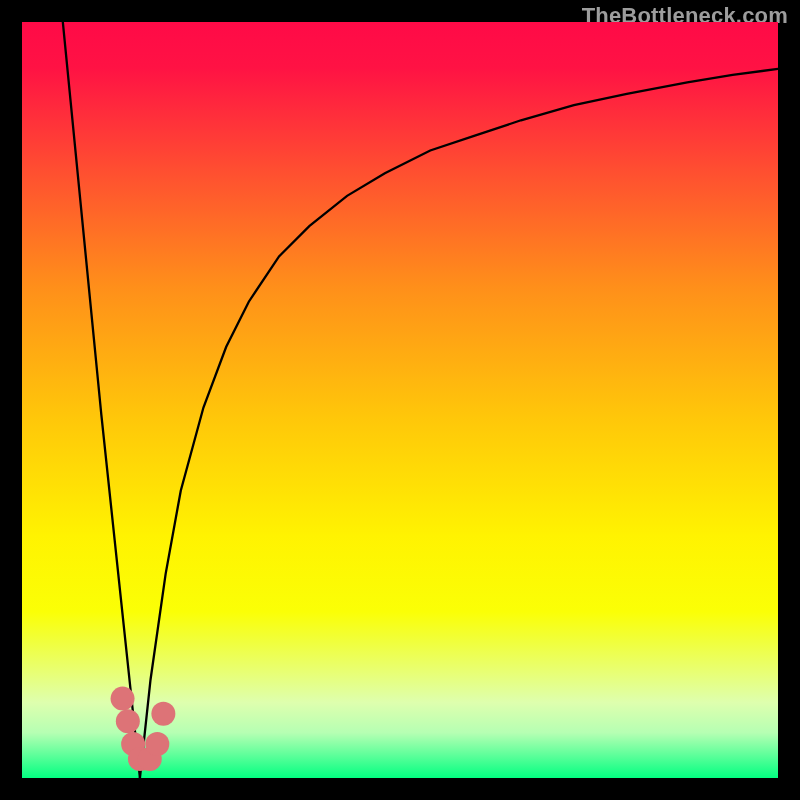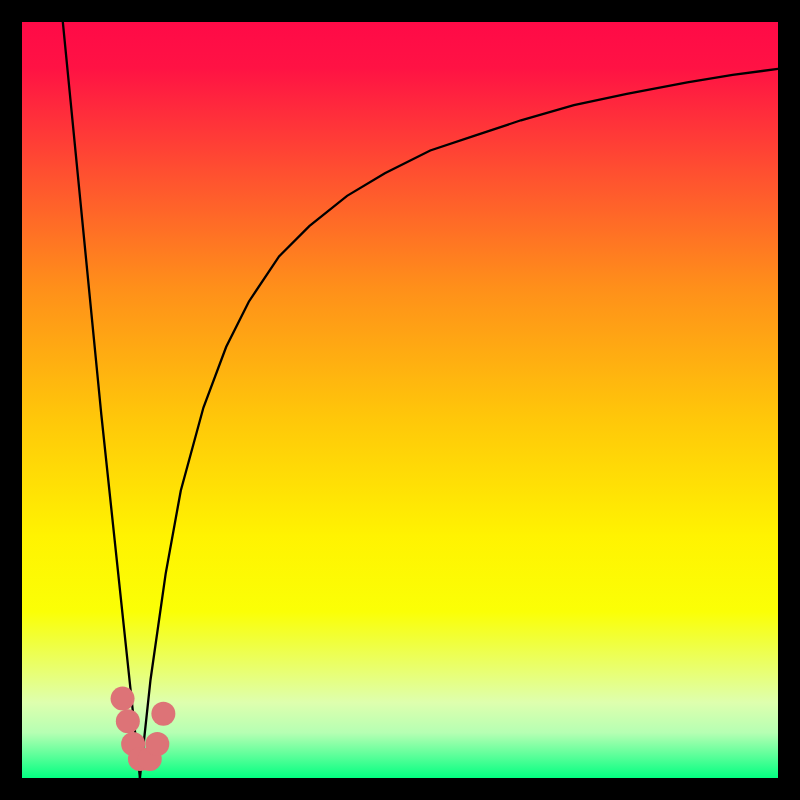--- a/index.html
+++ b/index.html
@@ -34,20 +34,21 @@
     top: 22px;
     width: 756px;
     height: 756px;
     display: block;
   }
 </style>
 </head>
 <body>
 
 <div class="frame">
+  <div class="watermark">TheBottleneck.com</div>
   <svg class="plot" viewBox="0 0 756 756">
     <defs>
       <linearGradient id="bg-grad" x1="0" y1="0" x2="0" y2="1">
           <stop offset="0.00%" stop-color="#ff0a47"></stop>
           <stop offset="6.00%" stop-color="#ff1244"></stop>
           <stop offset="20.00%" stop-color="#ff5030"></stop>
           <stop offset="35.00%" stop-color="#ff8f1a"></stop>
           <stop offset="52.00%" stop-color="#ffc60a"></stop>
           <stop offset="68.00%" stop-color="#fff301"></stop>
           <stop offset="78.00%" stop-color="#fbff06"></stop>

